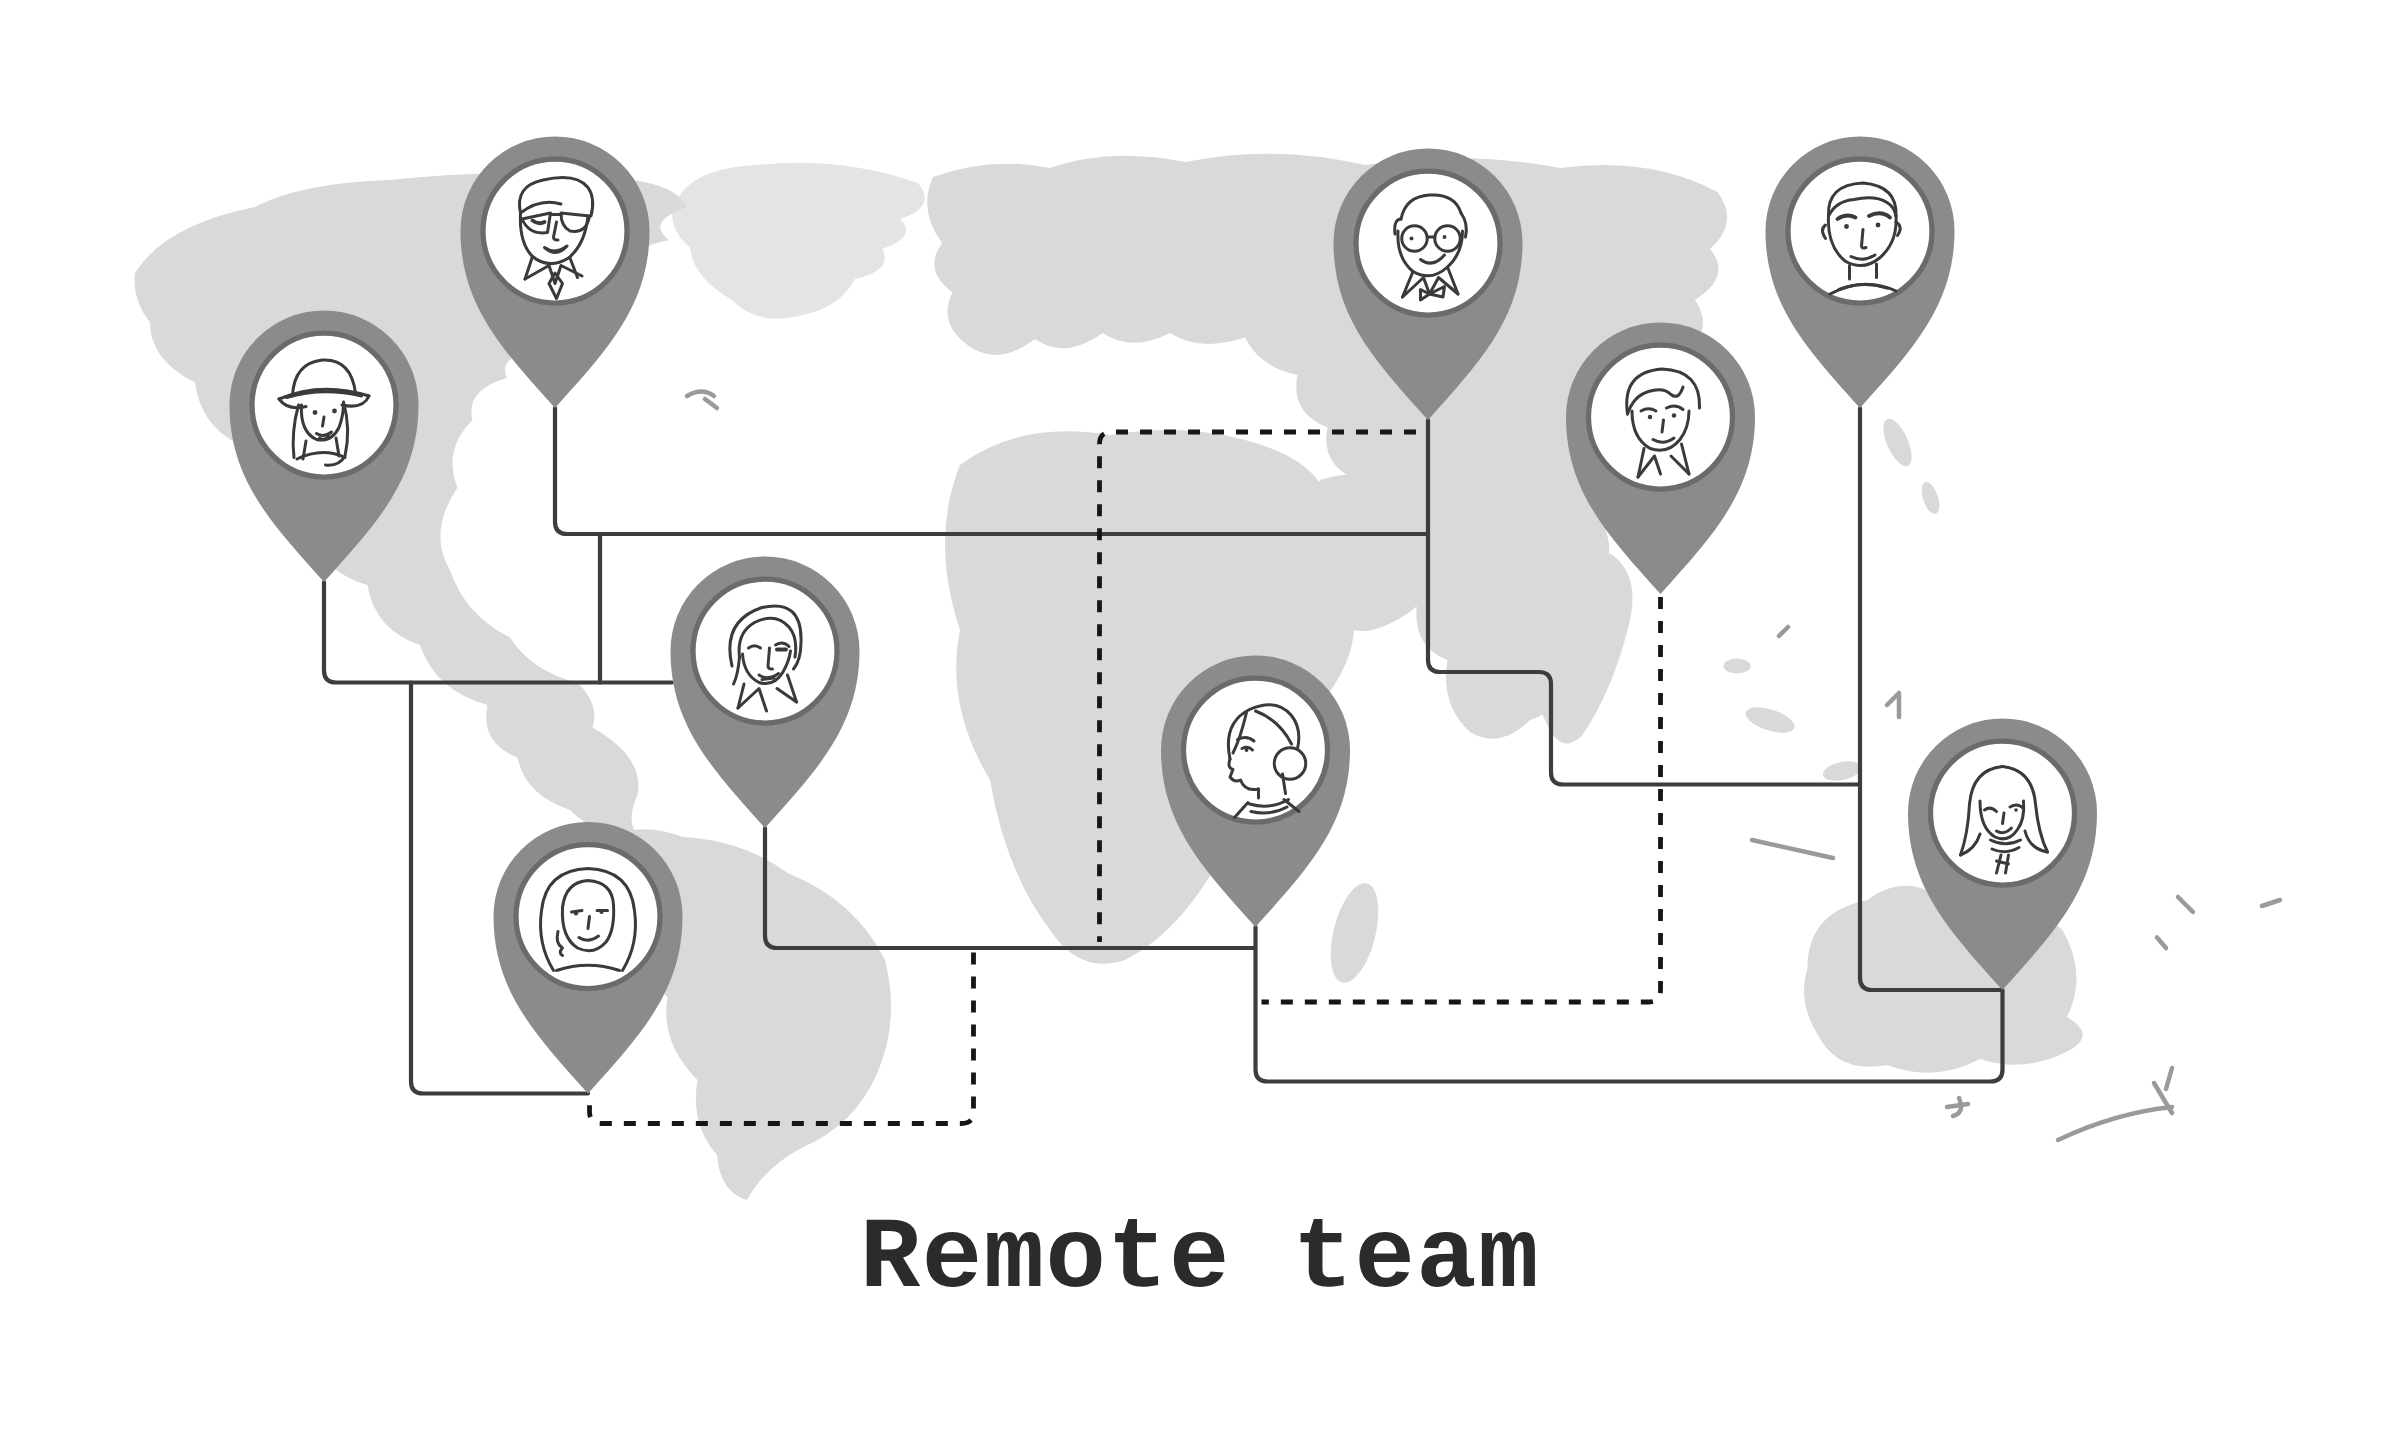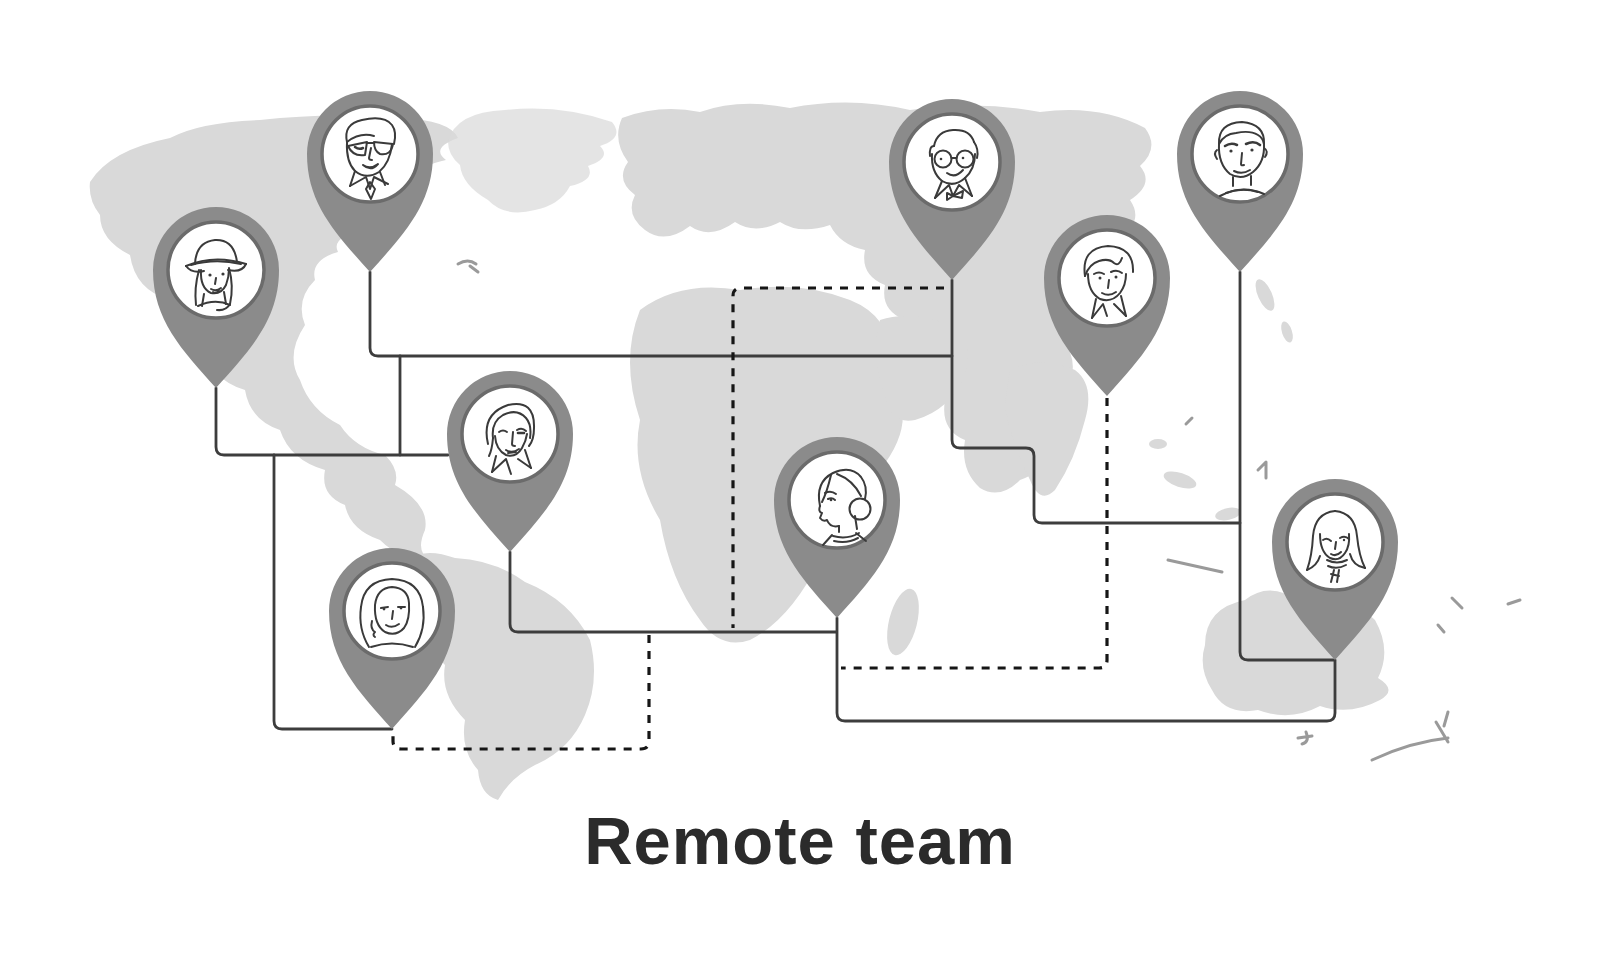--- a/index.html
+++ b/index.html
@@ -1,17 +1,17 @@
 <!DOCTYPE html>
 <html><head>
 <meta charset="utf-8">
 <style>
   html,body{margin:0;padding:0;background:#fff;}
   .stage{position:relative;width:1600px;height:963px;background:var(--bg,#fff);overflow:hidden;
-         font-family:Liberation Sans, sans-serif;}
+         font-family:Liberation Mono, monospace;}
   .scene{position:absolute;left:0;top:0;width:1600px;height:963px;display:block;}
   .land{fill:var(--map-color,#d9d9d9);}
   .land.lt{opacity:.72;}
   .squiggle{fill:none;stroke:#9a9a9a;stroke-width:3;stroke-linecap:round;stroke-linejoin:round;}
   .conn{fill:none;stroke-linecap:round;}
   .conn.solid{stroke:var(--solid-line,#3d3d3d);stroke-width:2.8;}
   .conn.dashed{stroke:var(--dashed-line,#161616);stroke-width:3.2;stroke-dasharray:8 8;stroke-linecap:butt;}
   .pin-balloon{fill:var(--pin-color,#8b8b8b);}
   .pin-circle{fill:var(--pin-face-bg,#fff);stroke:var(--pin-ring,#6b6b6b);stroke-width:3.5;}
   .face-strokes{fill:none;stroke:var(--face-stroke,#3a3a3a);stroke-width:2;stroke-linecap:round;stroke-linejoin:round;}

